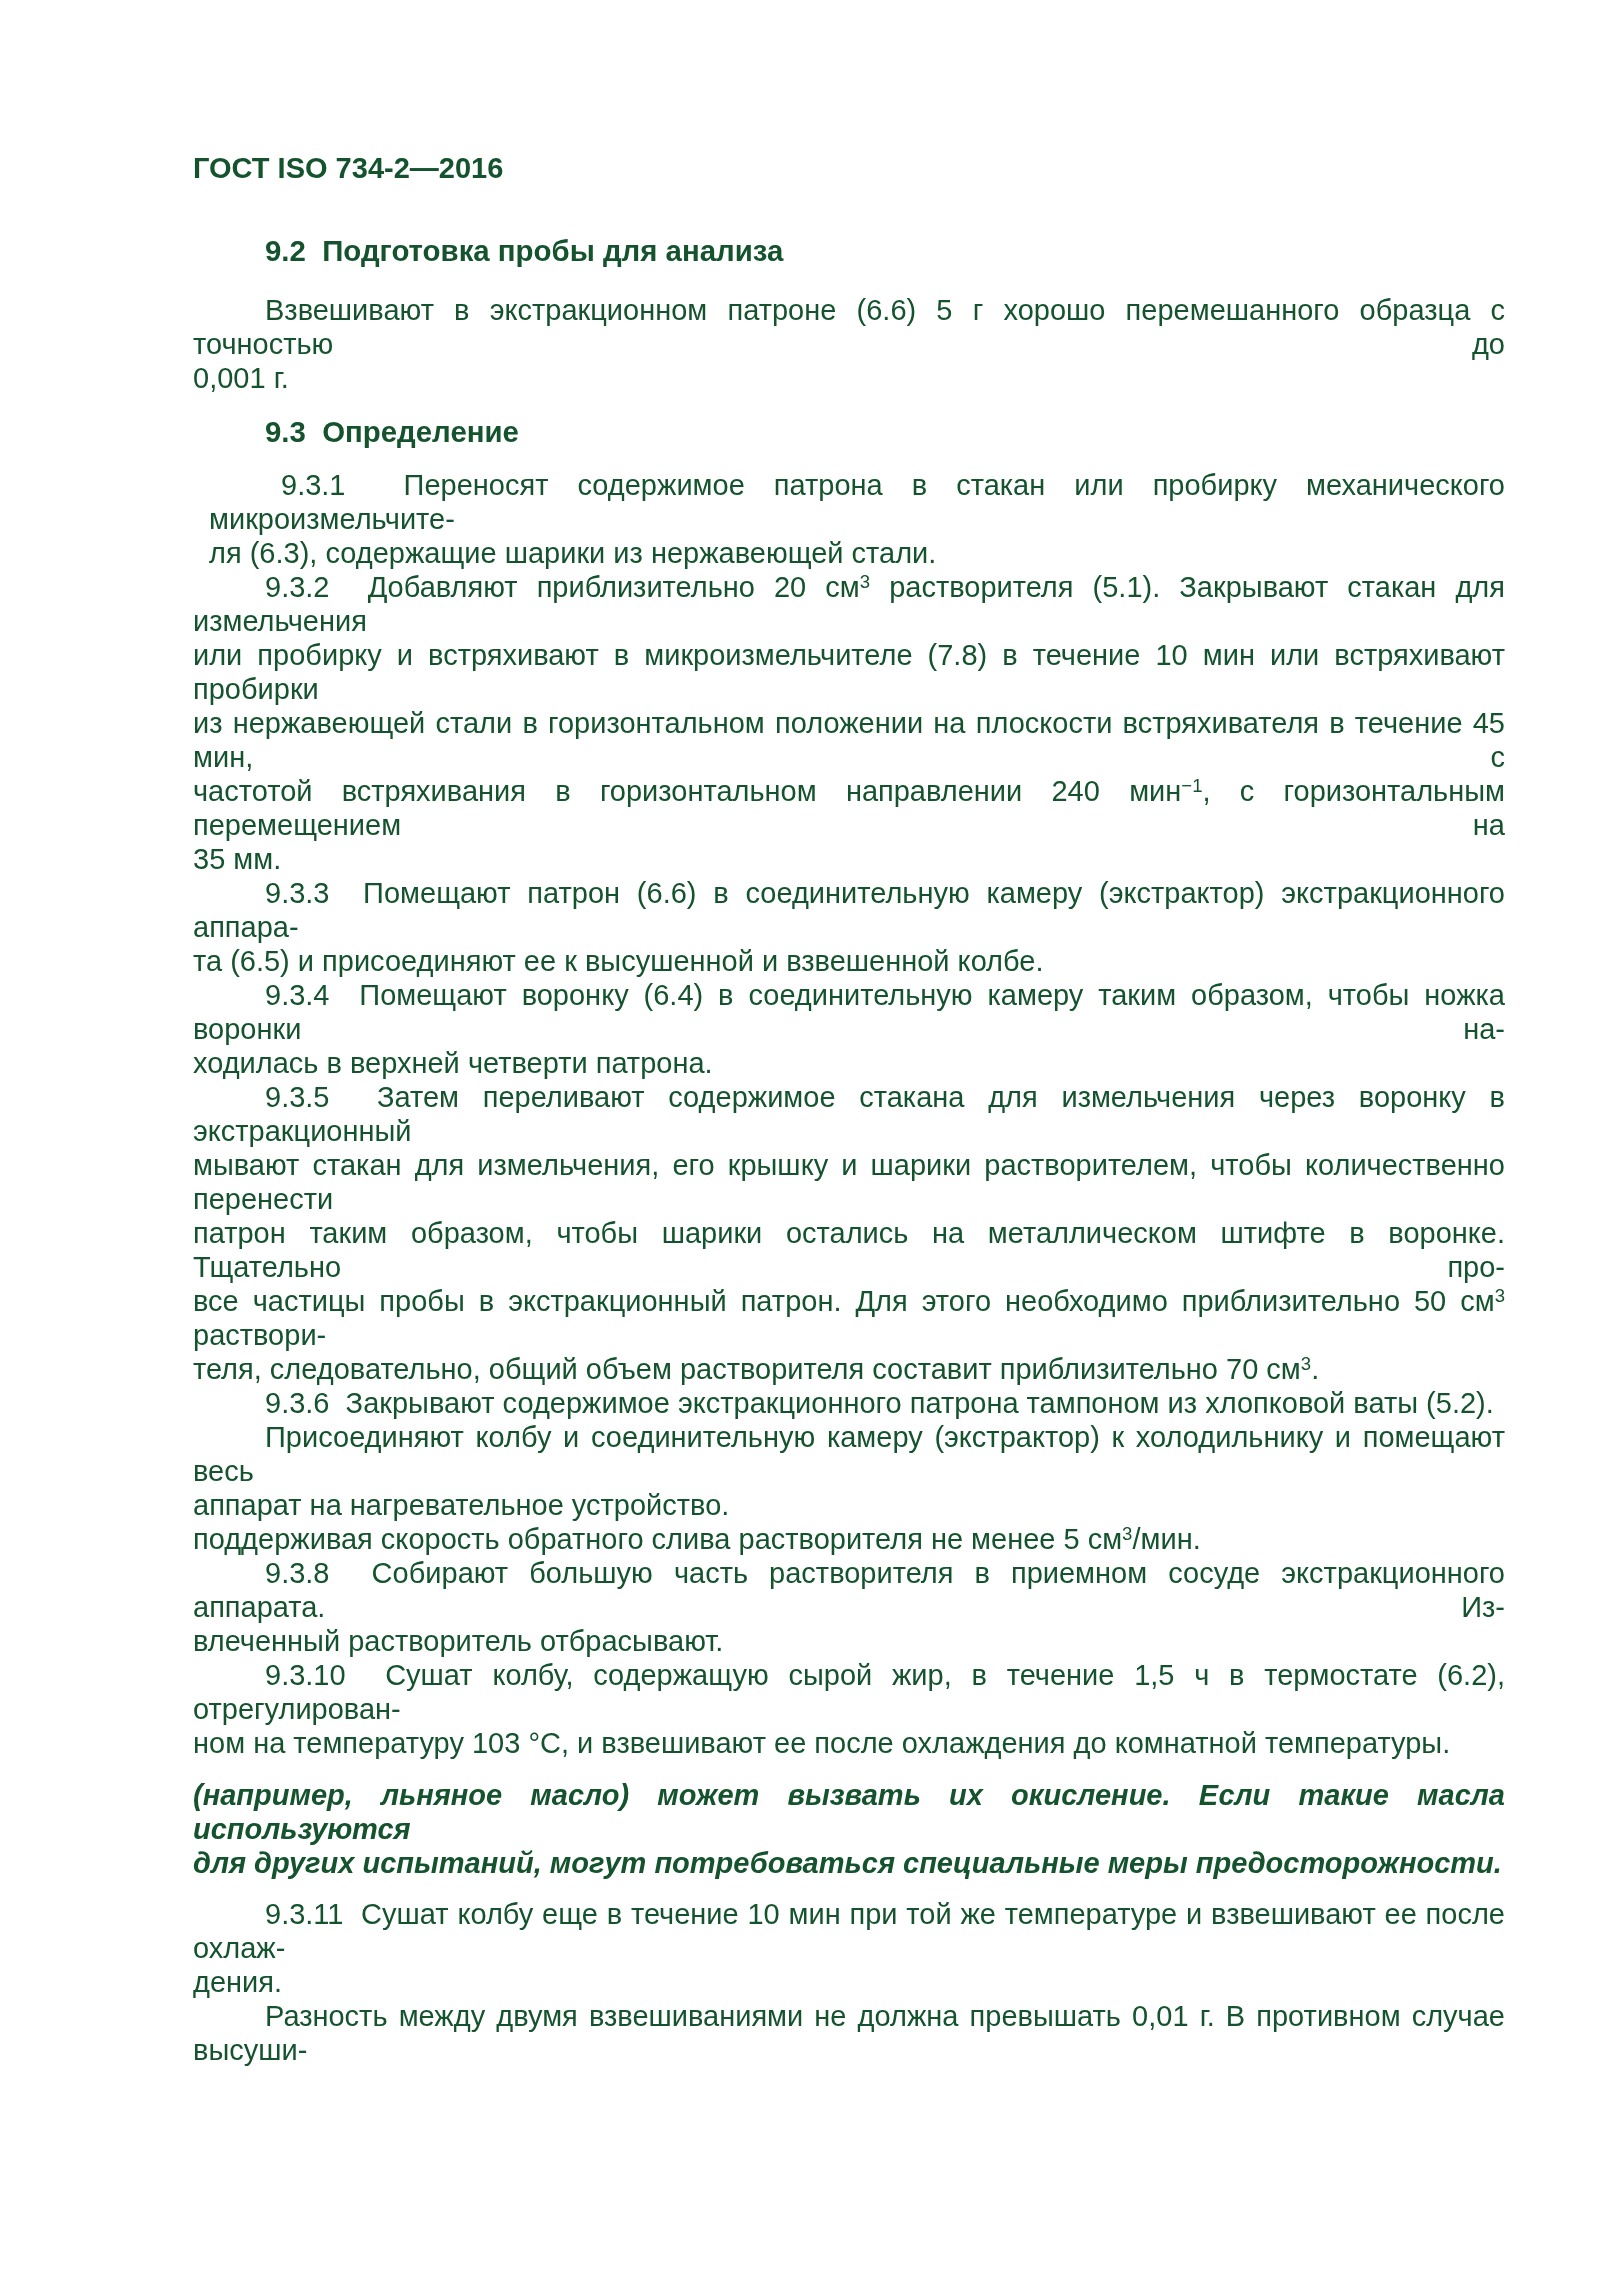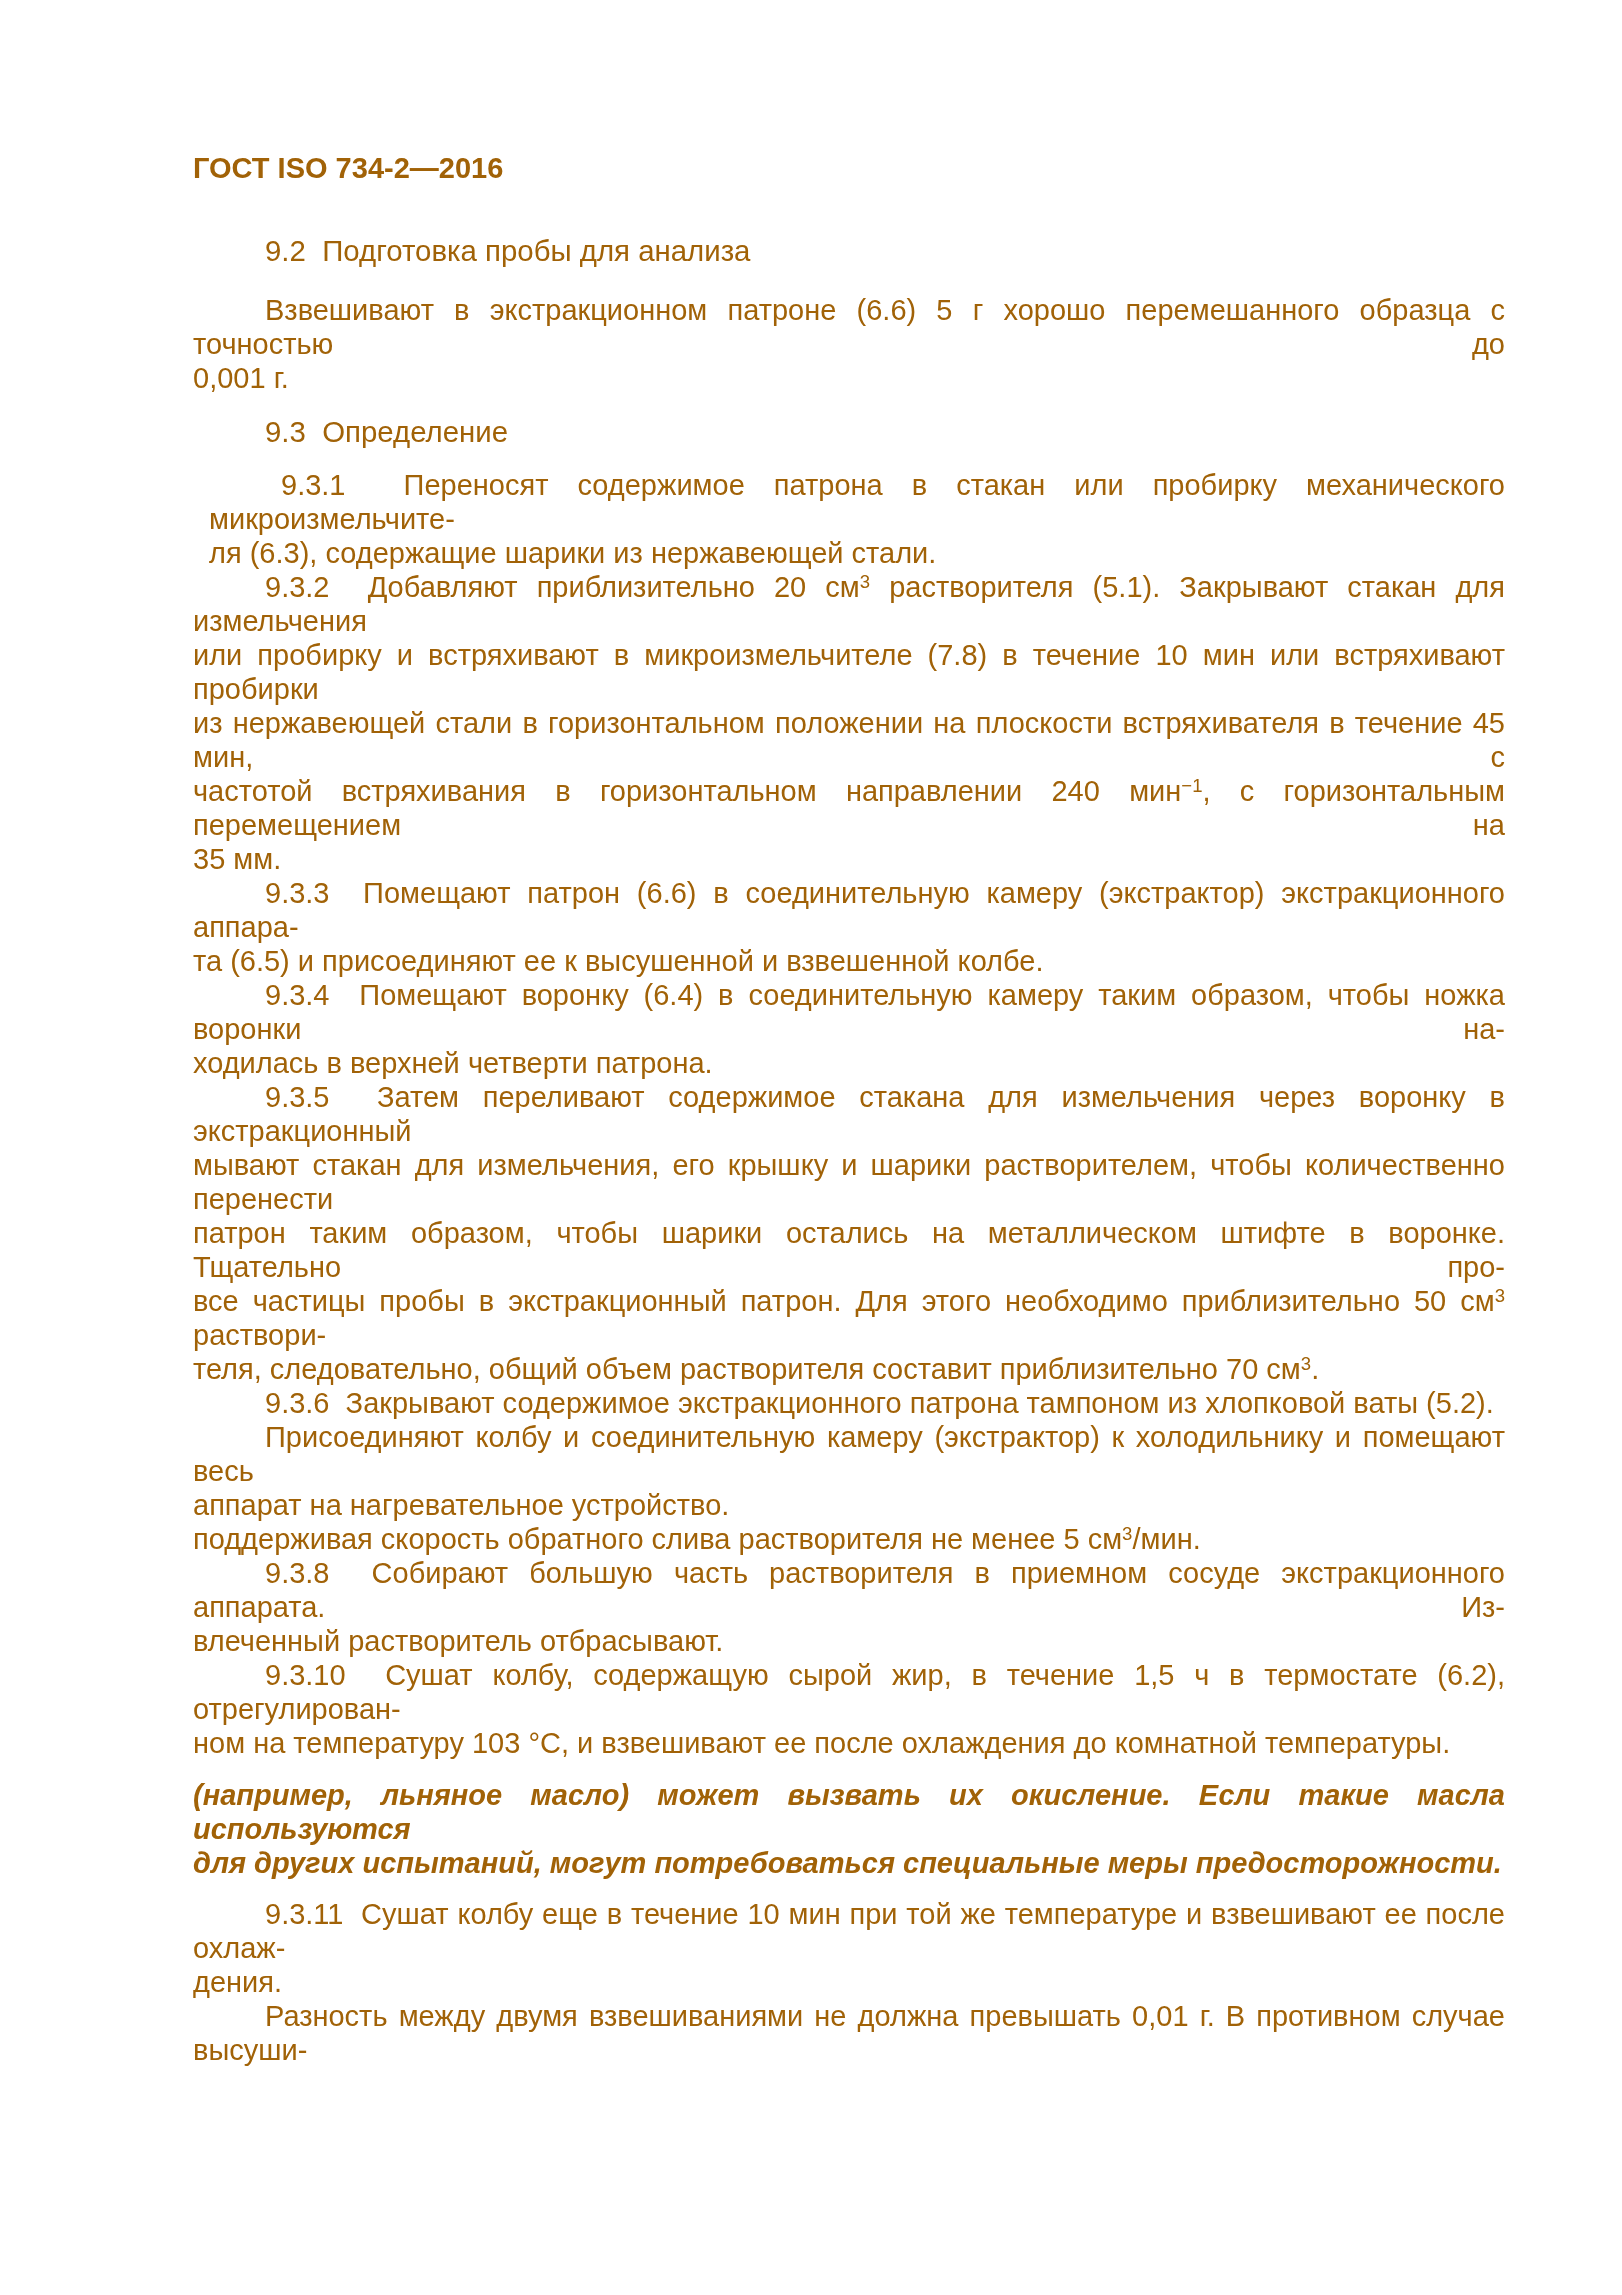--- a/index.html
+++ b/index.html
@@ -1,21 +1,21 @@
 <!DOCTYPE html>
 <html style="font-size:10.5px"><head>
 <meta charset="utf-8">
 <title>Document</title>
 <style>
   html,body{margin:0;padding:0;background:#888;}
-  .page{position:relative;width:1623px;height:2295px;background:#ffffff;color:#a16207;
+  .page{position:relative;width:1623px;height:2295px;background:#ffffff;color:#14532d;
         font-family:"Liberation Sans","DejaVu Sans",sans-serif;font-size:29px;overflow:hidden;}
   .content{position:absolute;left:193px;top:151px;width:1312px;}
   .doc-header{font-weight:bold;font-size:29px;line-height:34px;}
-  .h2{font-weight:normal;font-size:29.4px;line-height:37px;padding-left:72px;margin-top:47px;}
+  .h2{font-weight:bold;font-size:29.4px;line-height:37px;padding-left:72px;margin-top:47px;}
   .h2.tight{margin-top:17.7px;}
   .para{margin:0;}
   .para.mt-first{margin-top:24px;}
   .para.mt-body{margin-top:18.3px;margin-left:16px;}
   .para.mt-warn{margin-top:17.7px;}
   .ln{line-height:34px;min-height:34px;text-align:left;}
   .ln.j{text-align:justify;text-align-last:justify;}
   .ln.ind{text-indent:72px;}
   .warn .ln{font-weight:bold;font-style:italic;}
   sup,sub{font-size:64%;line-height:0;position:relative;vertical-align:baseline;}

